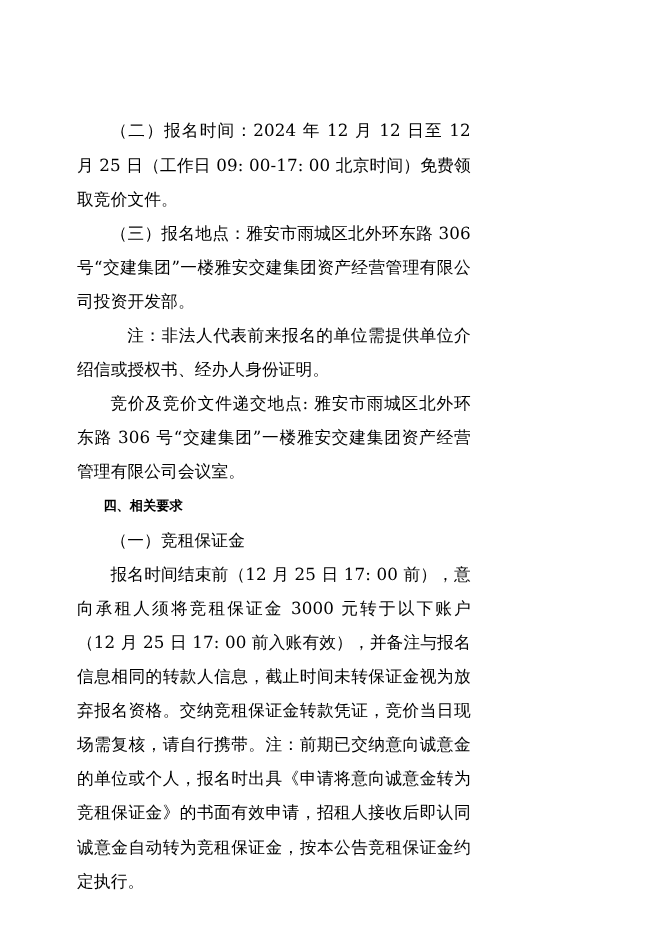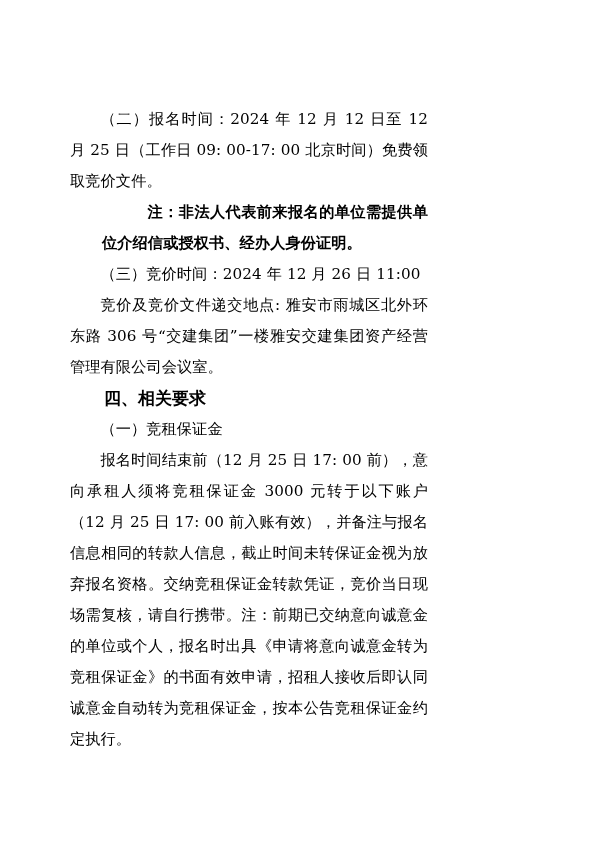--- a/index.html
+++ b/index.html
@@ -29,42 +29,41 @@
     margin: 0;
     letter-spacing: 0.1px;
   }
   .indent-2 {
     text-indent: 2em;
   }
   .indent-3 {
     text-indent: 3em;
   }
   .bold {
-    font-weight: bold;
-    margin-left: 32px;
+    font-weight: normal;
   }
   .heading {
-    font-size: 17px;
+    font-size: 12px;
     line-height: 31px;
     text-indent: 2em;
     font-weight: bold;
     margin: 0;
   }
 </style>
 </head>
 <body>
 
 <div class="page">
 
   <p class="para indent-2">（二）报名时间：2024 年 12 月 12 日至 12 月 25 日（工作日 09: 00-17: 00 北京时间）免费领取竞价文件。</p>
 
+  <p class="para indent-2">（三）报名地点：雅安市雨城区北外环东路 306 号“交建集团”一楼雅安交建集团资产经营管理有限公司投资开发部。</p>
 
   <p class="para indent-3 bold">注：非法人代表前来报名的单位需提供单位介绍信或授权书、经办人身份证明。</p>
 
-  <p class="para indent-2">（三）竞价时间：2024 年 12 月 26 日 11:00</p>
 
   <p class="para indent-2">竞价及竞价文件递交地点: 雅安市雨城区北外环东路 306 号“交建集团”一楼雅安交建集团资产经营管理有限公司会议室。</p>
 
   <p class="heading">四、相关要求</p>
 
   <p class="para indent-2">（一）竞租保证金</p>
 
   <p class="para indent-2">报名时间结束前（12 月 25 日 17: 00 前），意向承租人须将竞租保证金 3000 元转于以下账户（12 月 25 日 17: 00 前入账有效），并备注与报名信息相同的转款人信息，截止时间未转保证金视为放弃报名资格。交纳竞租保证金转款凭证，竞价当日现场需复核，请自行携带。注：前期已交纳意向诚意金的单位或个人，报名时出具《申请将意向诚意金转为竞租保证金》的书面有效申请，招租人接收后即认同诚意金自动转为竞租保证金，按本公告竞租保证金约定执行。</p>
 
 

